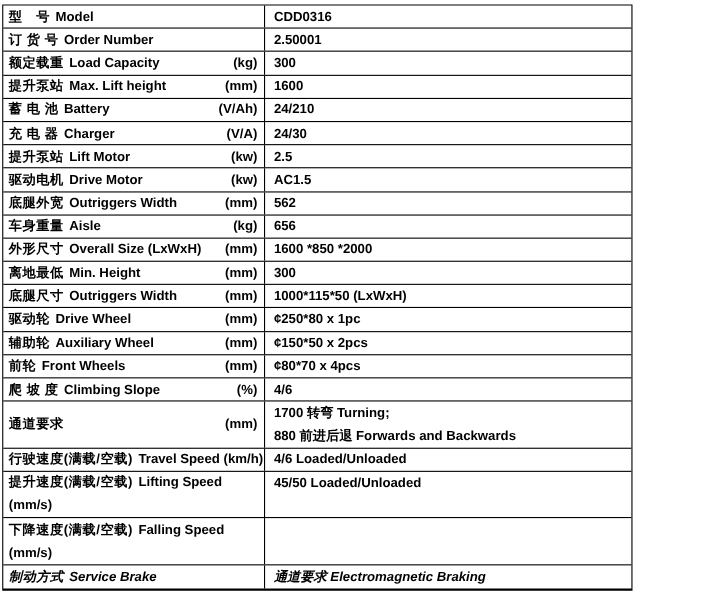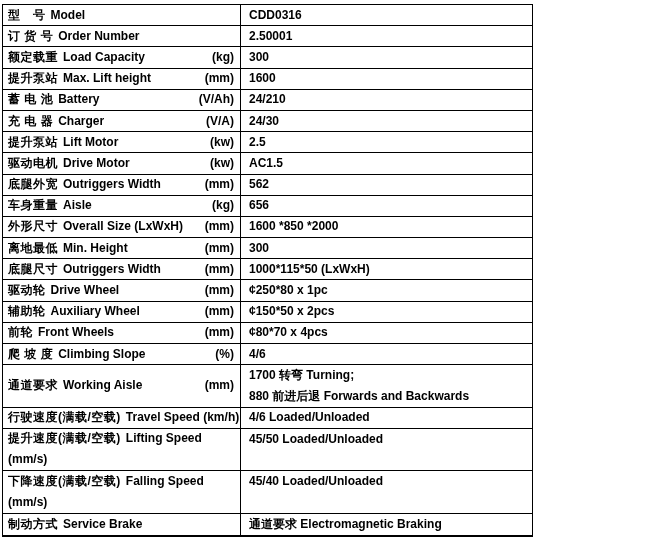--- a/index.html
+++ b/index.html
@@ -8,32 +8,32 @@
     background: #ffffff;
     overflow: hidden;
     font-family: "Liberation Sans", sans-serif;
     font-weight: bold;
     color: #000000;
     font-size: 12px;
   }
   .spec-table {
     position: absolute;
     left: 2px; top: 4px;
-    width: 531px;
+    width: 573px;
     border: 1px solid #000;
     border-bottom-width: 2px;
     background: #fff;
   }
   .tr {
     display: flex;
     height: 21.2px;
     border-bottom: 1px solid #000;
   }
   .tr.tall { height: 42.4px; }
-  .tr:last-child { border-bottom: none; }
+  .tr:last-child { border-bottom: none; font-style: italic; }
   .td { overflow: hidden; }
   .td.label {
     width: 238px;
     flex: 0 0 238px;
     border-right: 1px solid #000;
     padding-left: 5px;
     display: flex;
     flex-direction: column;
     justify-content: center;
   }
@@ -236,21 +236,20 @@
           <span class="en">Climbing Slope</span>
           <span class="unit">(%)</span>
         </div>
       </div>
       <div class="td value">4/6</div>
     </div>
     <div class="tr tall">
       <div class="td label">
         <div class="line1">
           <span class="zh">通道要求</span>
-          <span class="en">Working Aisle</span>
           <span class="unit">(mm)</span>
         </div>
       </div>
       <div class="td value">1700 转弯 Turning;
 880 前进后退 Forwards and Backwards</div>
     </div>
     <div class="tr">
       <div class="td label">
         <div class="line1">
           <span class="zh">行驶速度(满载/空载)</span>
@@ -270,21 +269,20 @@
       <div class="td value">45/50 Loaded/Unloaded</div>
     </div>
     <div class="tr tall">
       <div class="td label">
         <div class="line1">
           <span class="zh">下降速度(满载/空载)</span>
           <span class="en">Falling Speed</span>
         </div>
         <div class="unit-line">(mm/s)</div>
       </div>
-      <div class="td value">45/40 Loaded/Unloaded</div>
     </div>
     <div class="tr">
       <div class="td label">
         <div class="line1">
           <span class="zh">制动方式</span>
           <span class="en">Service Brake</span>
         </div>
       </div>
       <div class="td value">通道要求 Electromagnetic Braking</div>
     </div>

